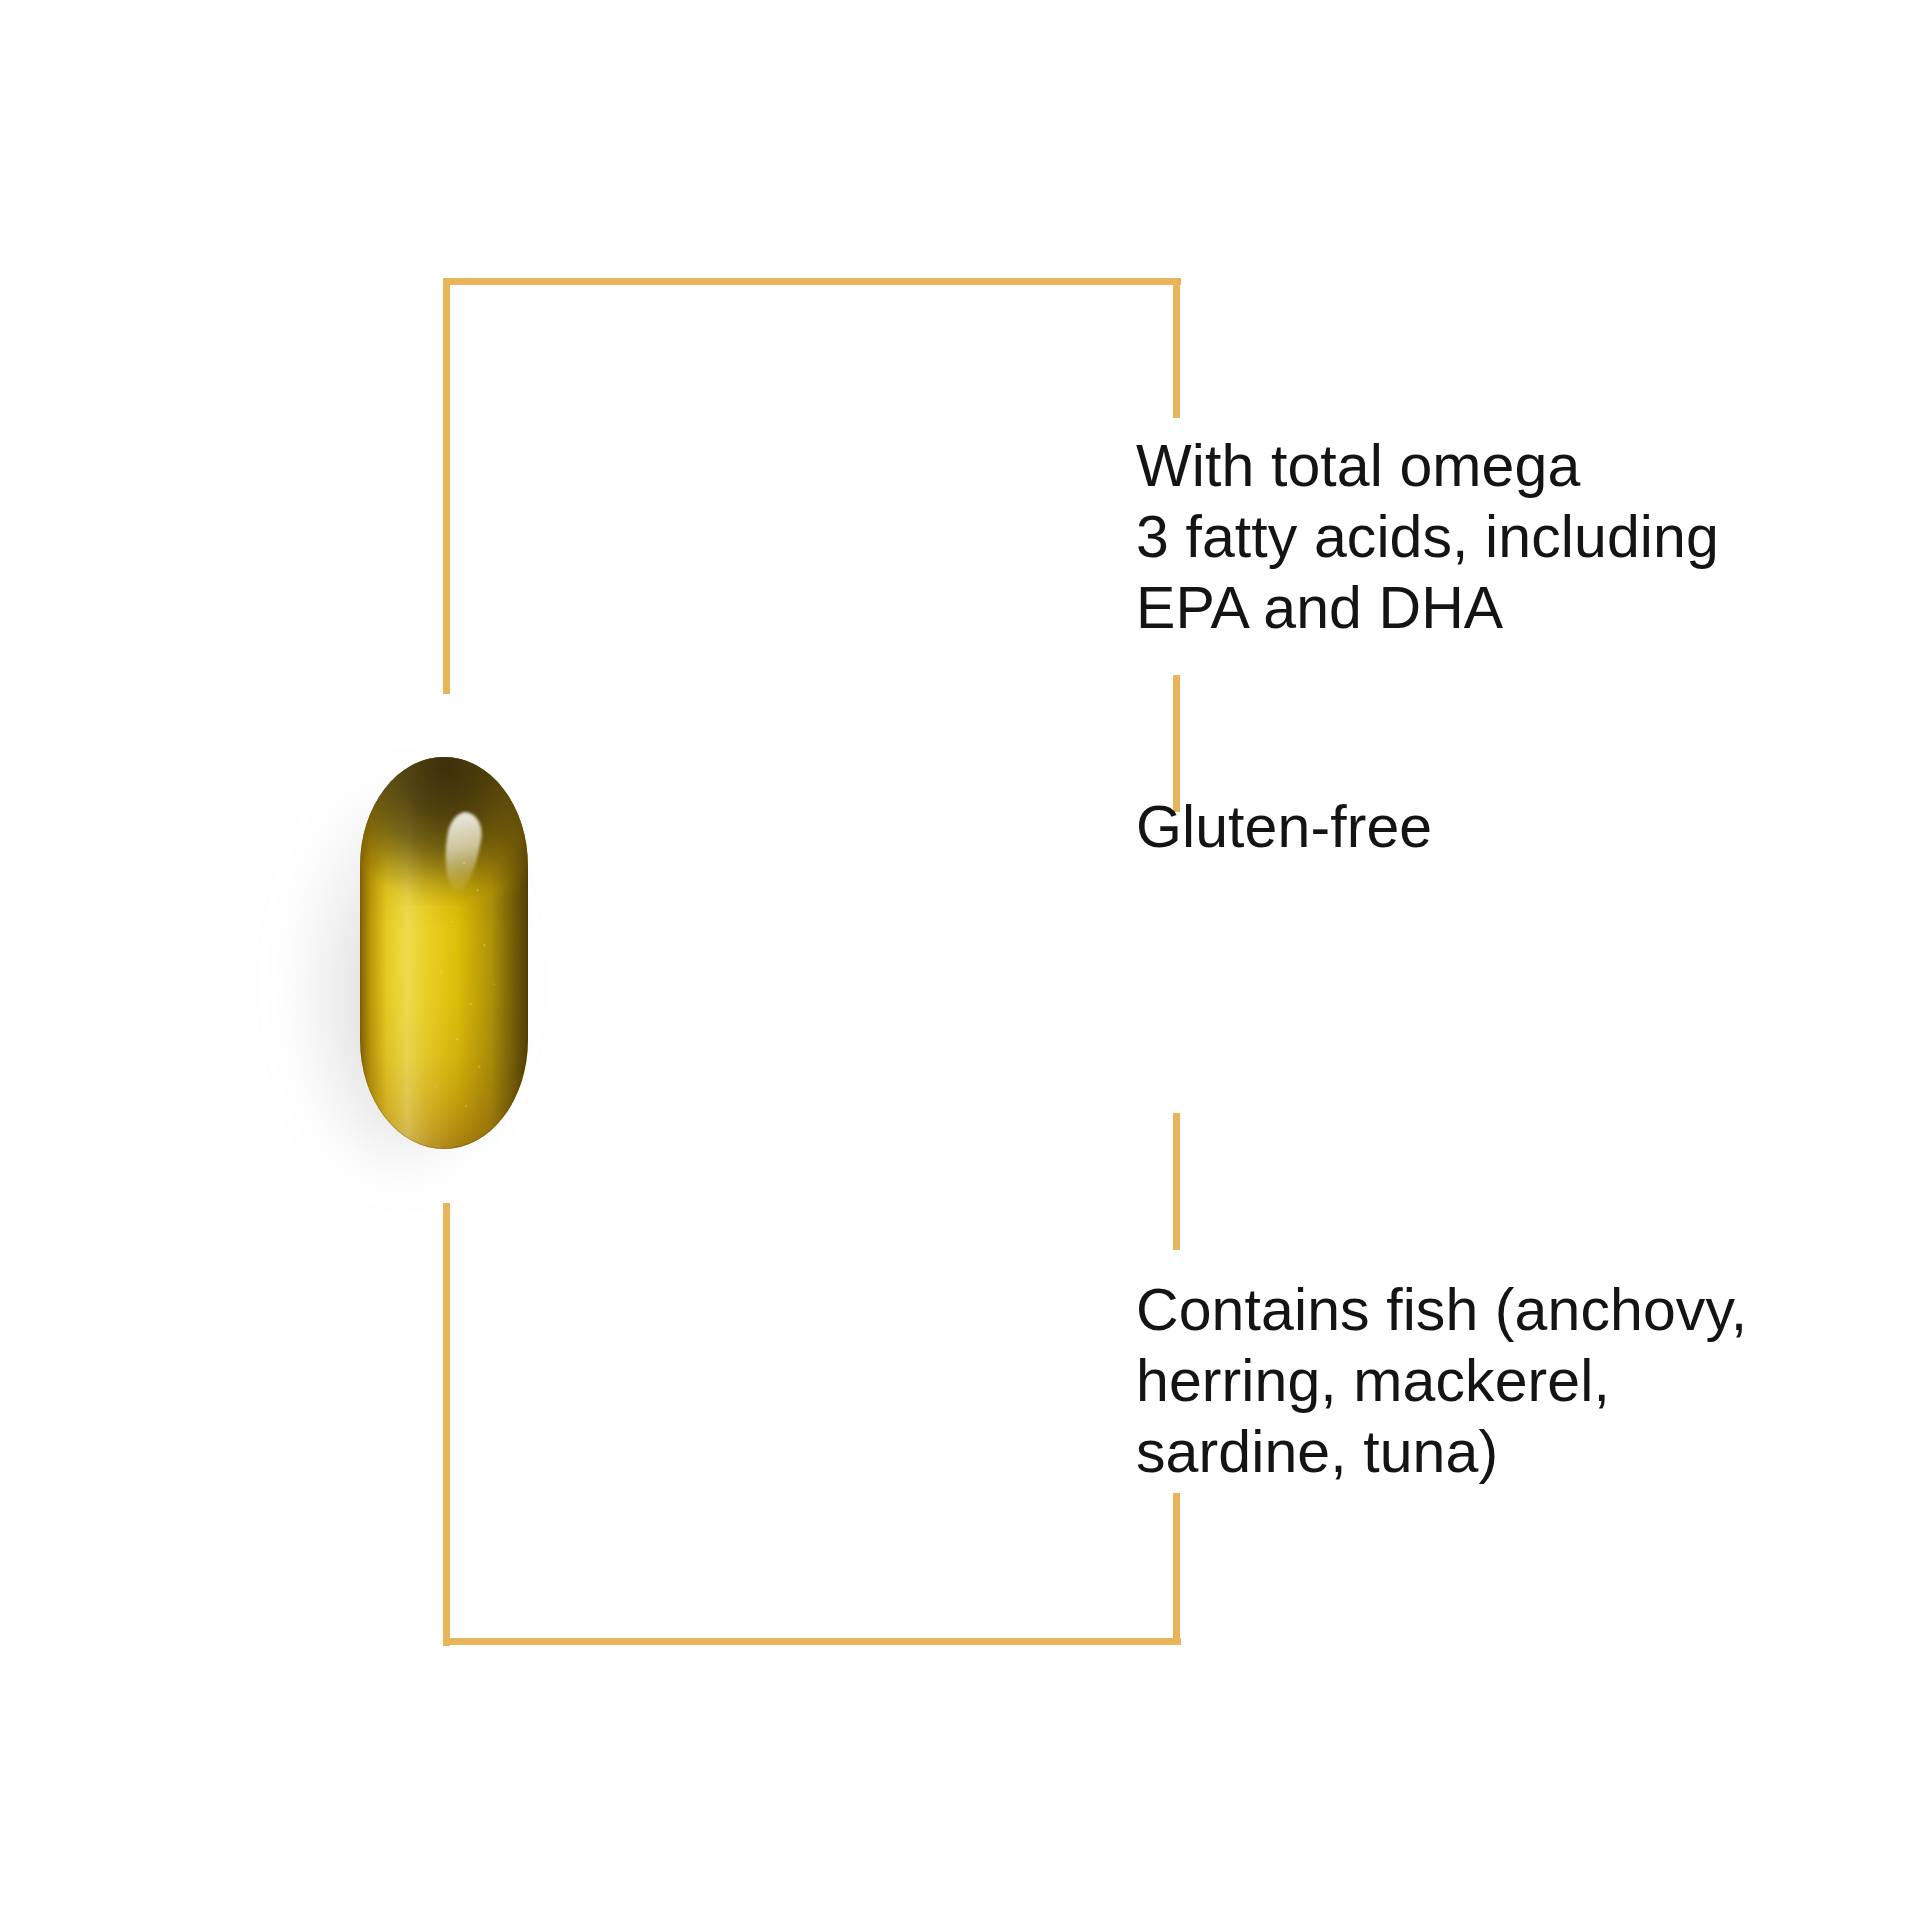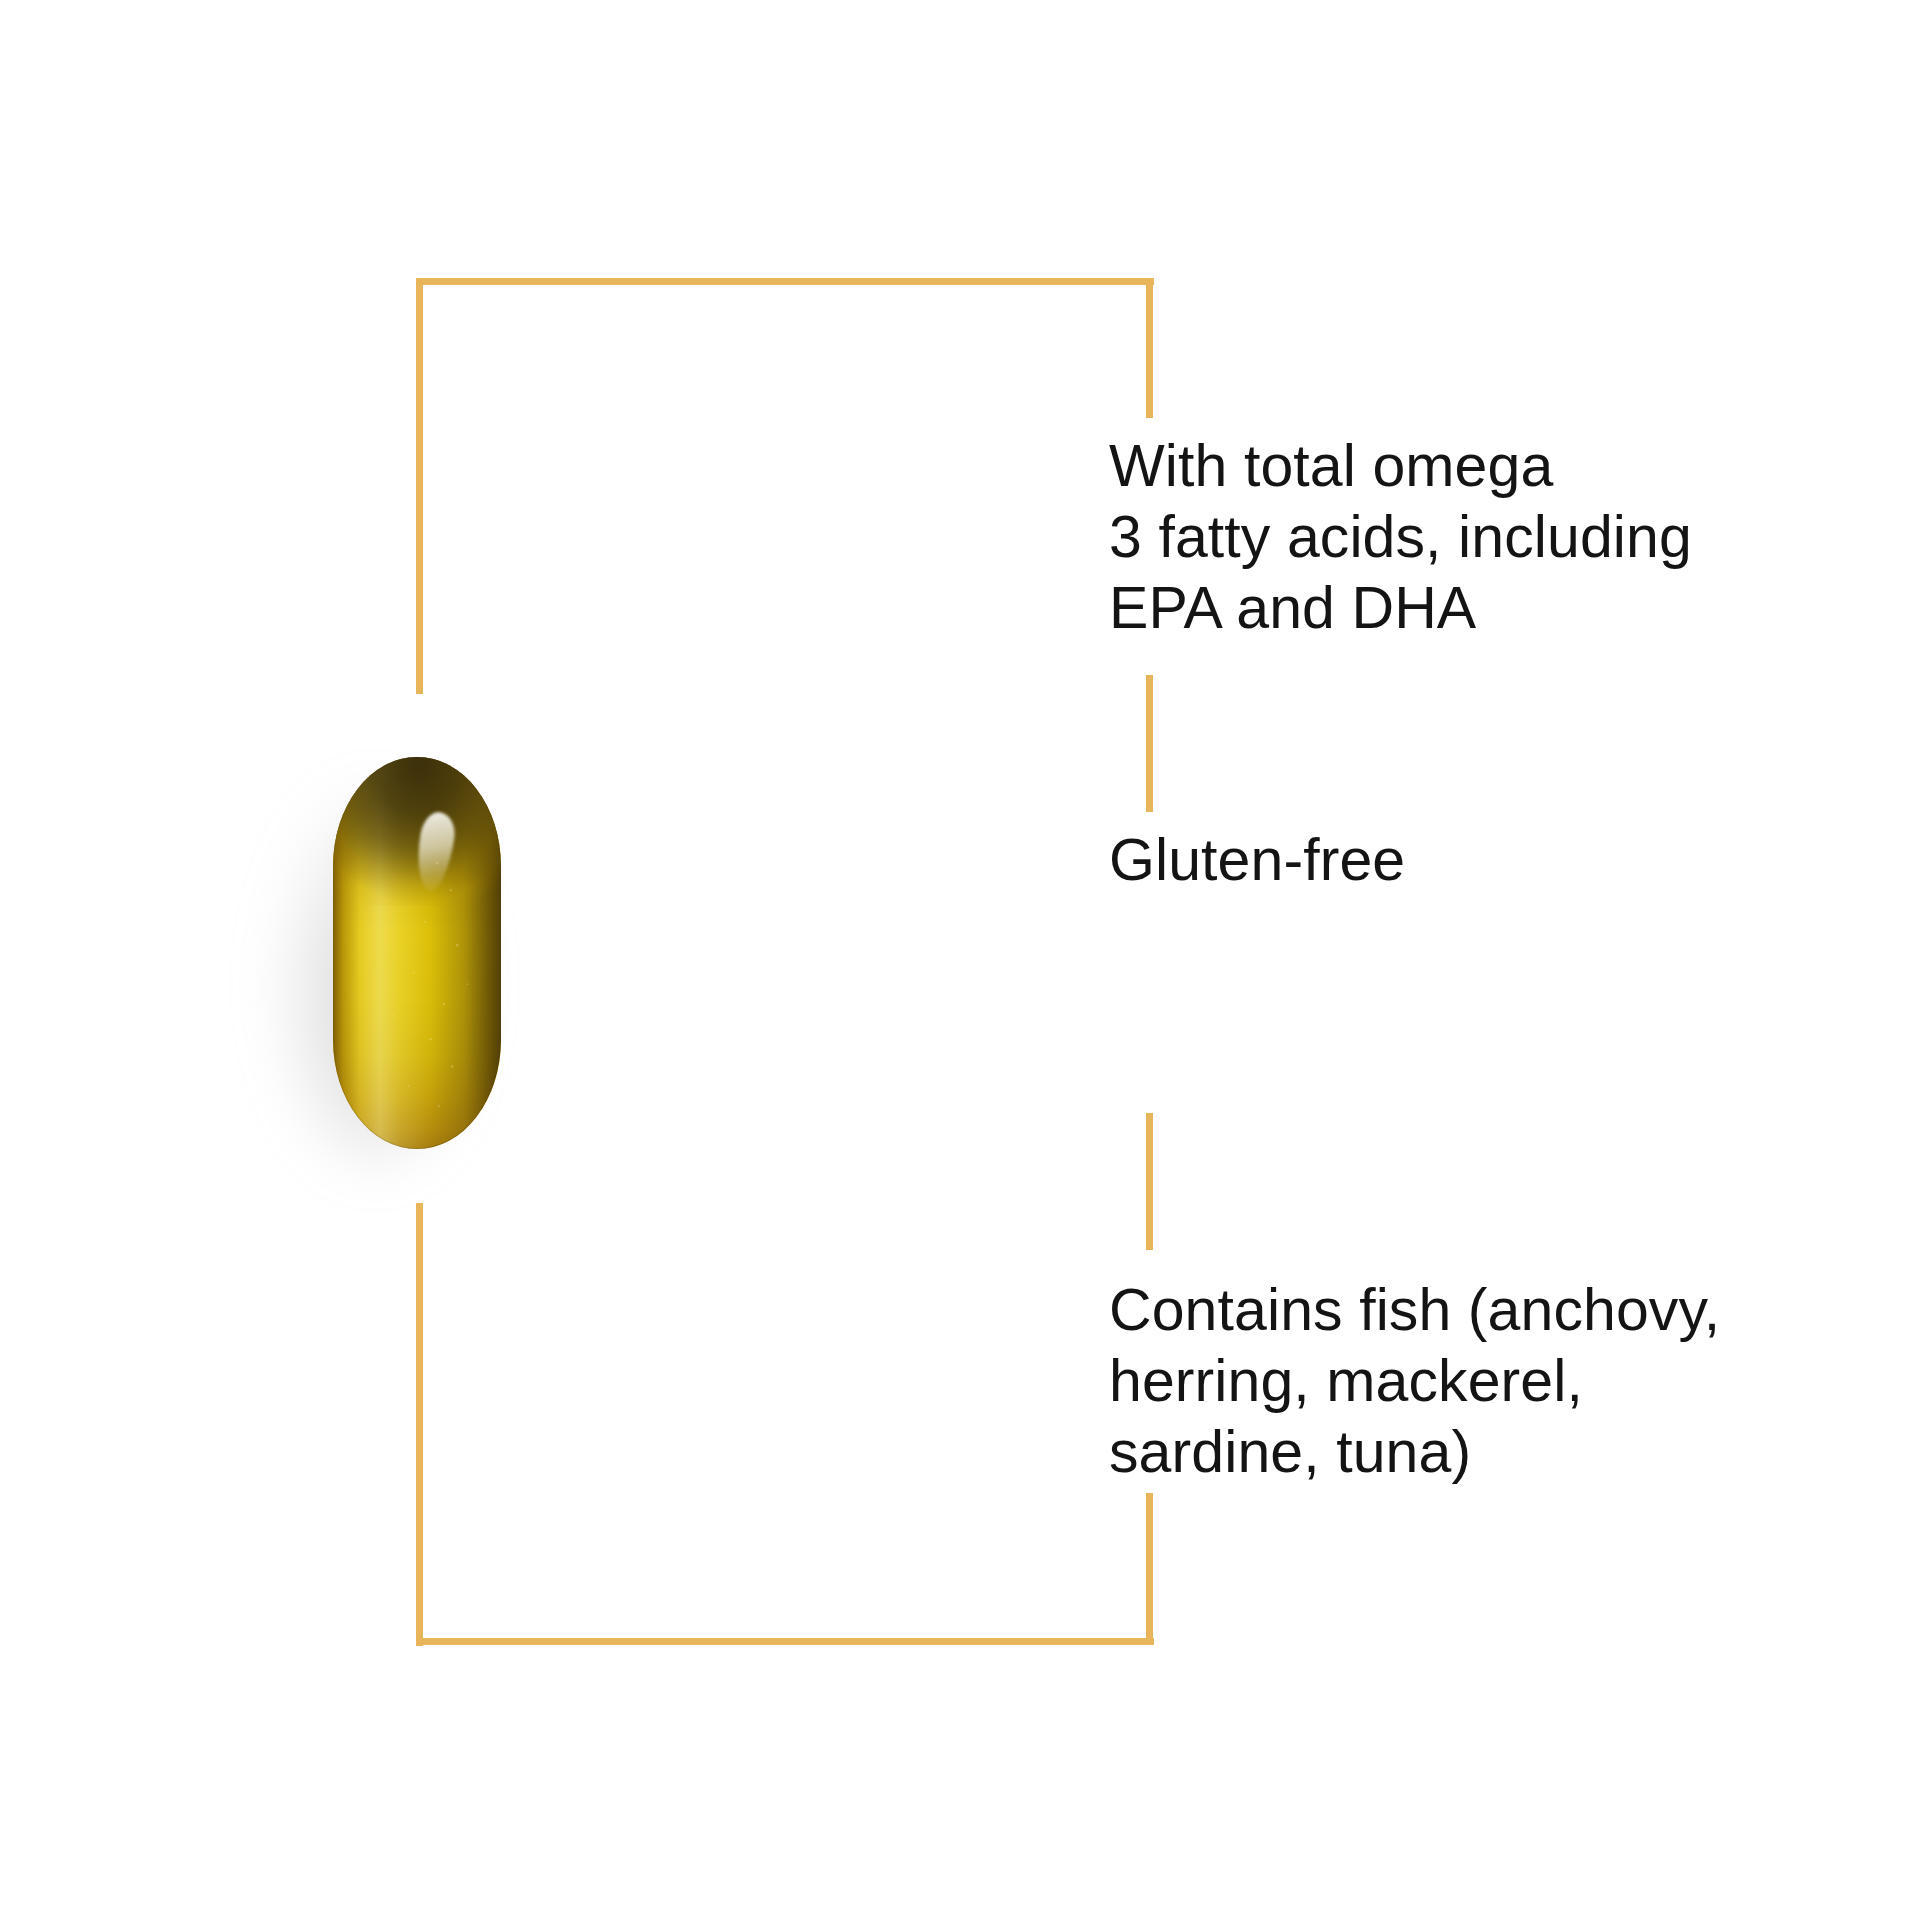--- a/index.html
+++ b/index.html
@@ -7,20 +7,21 @@
     padding: 0;
     background: #ffffff;
   }
   #stage {
     position: relative;
     width: 1726px;
     height: 1927px;
     background: #ffffff;
     overflow: hidden;
     font-family: "Liberation Sans", sans-serif;
+    margin-left: 27px;
   }
 
   
   .rule {
     position: absolute;
     background: #e8b55a;
   }
   .rule-h { height: 7px; }
   .rule-v { width: 7px; }
 
@@ -175,21 +176,21 @@
       <div id="capsule-top"></div>
       <div id="capsule-speckle"></div>
       <div id="capsule-highlight"></div>
     </div>
   </div>
 
   <div class="callout" style="top:431px;">With total omega
 3 fatty acids, including
 EPA and DHA</div>
 
-  <div class="callout" style="top:825px;">Gluten-free</div>
+  <div class="callout" style="top:792px;">Gluten-free</div>
 
 
   <div class="callout" style="top:1275px;">Contains fish (anchovy,
 herring, mackerel,
 sardine, tuna)</div>
 
 </div>
 
 
 </body></html>

